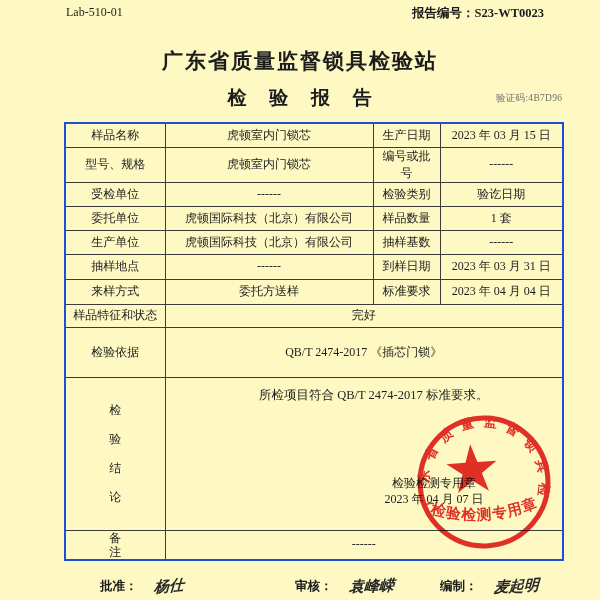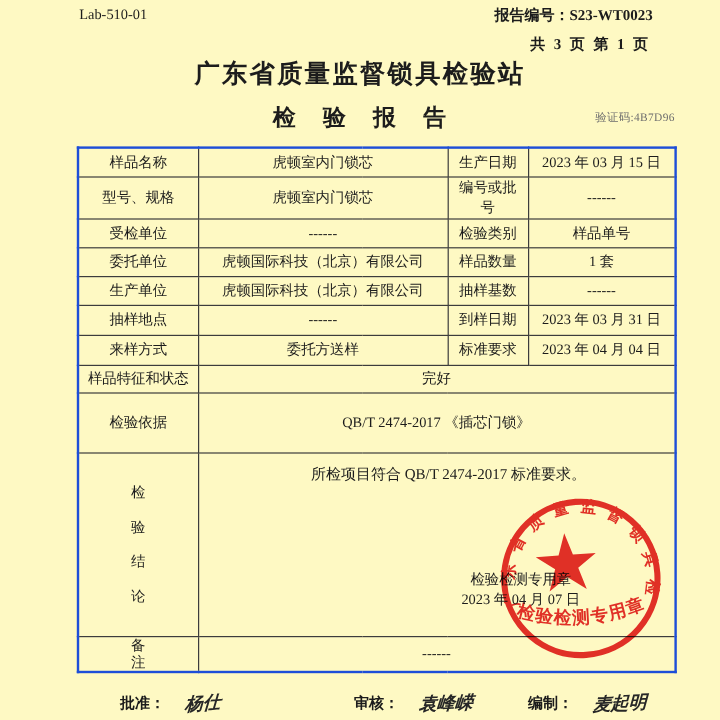--- a/index.html
+++ b/index.html
@@ -45,21 +45,20 @@
   .s2{transform:rotate(-2deg) skewX(-6deg);}
   .s3{transform:rotate(-3deg) skewX(-5deg);}
 </style>
 </head>
 <body>
 
 <div class="page">
 
   <div class="abs lab-code">Lab-510-01</div>
   <div class="abs report-no">报告编号：S23-WT0023</div>
-  <div class="abs page-info">共 3 页 第 1 页</div>
   <div class="abs station-title">广东省质量监督锁具检验站</div>
   <div class="abs report-title">检 验 报 告</div>
   <div class="abs verify-code">验证码:4B7D96</div>
 
   <table class="report">
     <colgroup>
       <col style="width:100px">
         <col style="width:85px">
         <col style="width:52px">
       <col style="width:71px">
@@ -76,21 +75,21 @@
     <tr class="h24">
       <td>型号、规格</td>
       <td colspan="3">虎顿室内门锁芯</td>
       <td>编号或批号</td>
       <td>------</td>
     </tr>
     <tr class="h24">
       <td>受检单位</td>
       <td colspan="3" class="l">------</td>
       <td>检验类别</td>
-      <td>样品单号</td>
+      <td>验讫日期</td>
     </tr>
     <tr class="h24">
       <td>委托单位</td>
       <td colspan="3" class="l">虎顿国际科技（北京）有限公司</td>
       <td>样品数量</td>
       <td>1 套</td>
     </tr>
     <tr class="h24">
       <td>生产单位</td>
       <td colspan="3" class="l">虎顿国际科技（北京）有限公司</td>

